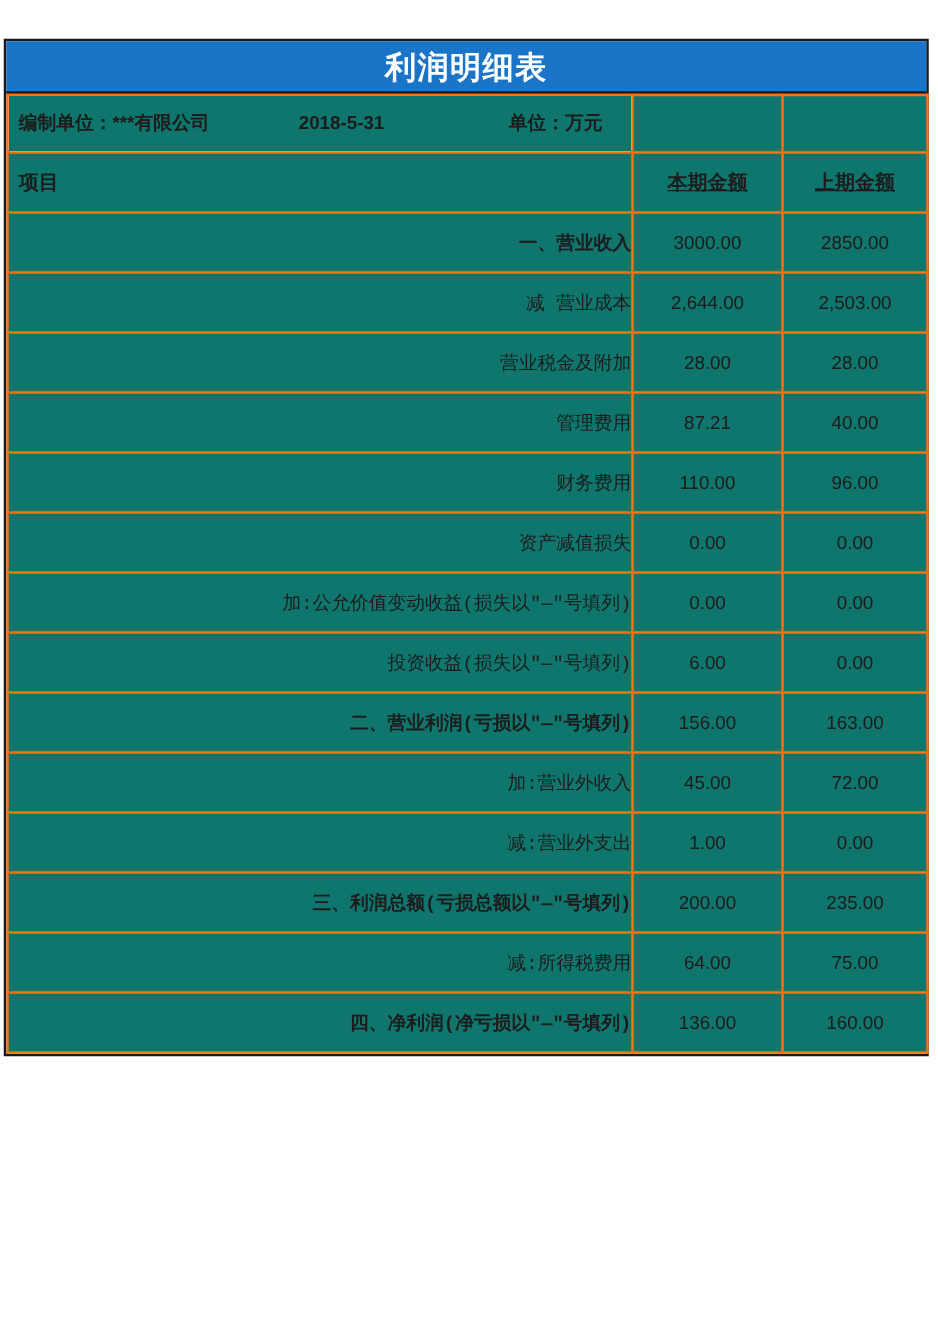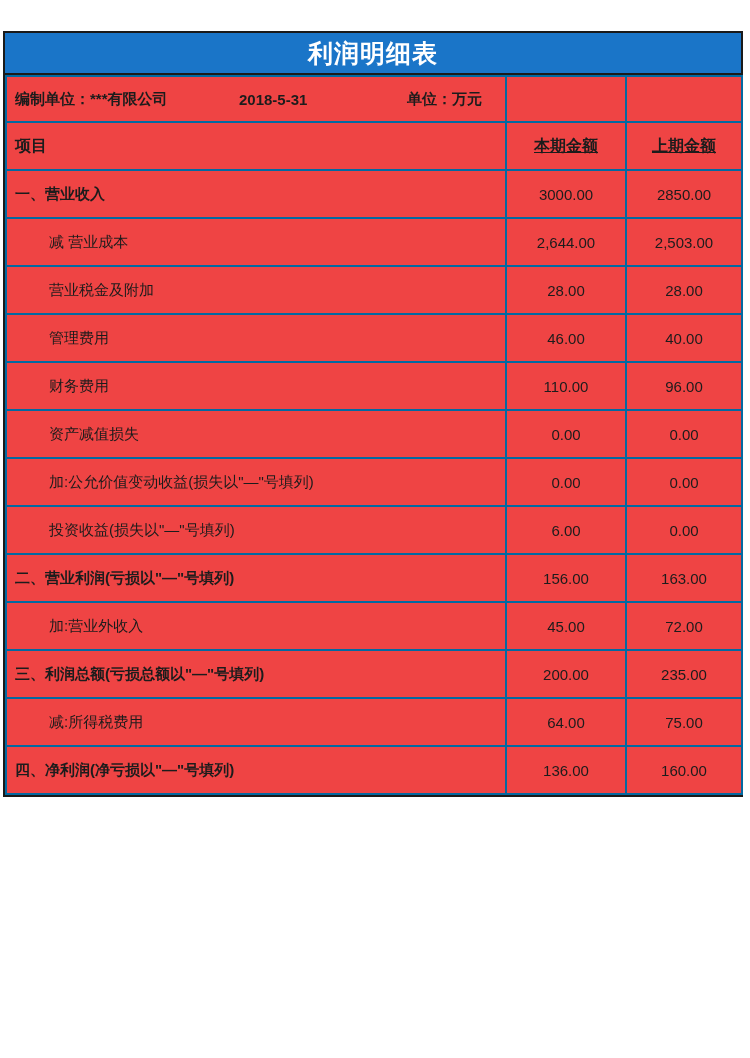--- a/index.html
+++ b/index.html
@@ -32,43 +32,43 @@
   table.profit {
     width: 100%;
     border-collapse: collapse;
     table-layout: fixed;
     color: #1c1c1c;
   }
   table.profit col.c-item { width: 500px; }
   table.profit col.c-cur  { width: 120px; }
   table.profit col.c-prev { width: 116px; }
   table.profit td, table.profit th {
-    border: 2px solid #0369a1;
+    border: 2px solid #f97316;
     font-size: 15px;
     vertical-align: middle;
-    background: #ef4444;
+    background: #0f766e;
   }
   tr.info-row td { height: 46px; }
   .info-cell { position: relative; height: 46px; }
   .info-cell span {
     position: absolute;
     top: 50%;
     transform: translateY(-50%);
     font-weight: bold;
     font-size: 15px;
     white-space: nowrap;
   }
   .info-unit     { left: 8px; }
   .info-date     { left: 232px; }
   .info-currency { left: 400px; }
   tr.header-row th { height: 48px; font-size: 16px; font-weight: bold; }
   th.h-item { text-align: left; padding-left: 8px; }
   th.h-num  { text-align: center; text-decoration: underline; }
   tbody tr.data-row td { height: 48px; }
-  td.label-cell { text-align: left; padding-left: 8px; }
+  td.label-cell { text-align: right; padding-left: 8px; font-family: Liberation Mono, monospace; }
   tr.sub td.label-cell { padding-left: 42px; font-weight: normal; }
   tr.section td.label-cell { font-weight: bold; }
   td.num-cell { text-align: center; font-size: 16px; }
 </style>
 </head>
 <body>
 
 <div class="sheet">
   <div class="title-bar" style="background: rgb(26, 117, 200);">
     <h1 style="color: rgb(255, 255, 255);">利润明细表</h1>
@@ -105,21 +105,21 @@
     <td class="num-cell">2,644.00</td>
     <td class="num-cell">2,503.00</td>
   </tr>
         <tr class="data-row sub">
     <td class="label-cell">营业税金及附加</td>
     <td class="num-cell">28.00</td>
     <td class="num-cell">28.00</td>
   </tr>
         <tr class="data-row sub">
     <td class="label-cell">管理费用</td>
-    <td class="num-cell">46.00</td>
+    <td class="num-cell">87.21</td>
     <td class="num-cell">40.00</td>
   </tr>
         <tr class="data-row sub">
     <td class="label-cell">财务费用</td>
     <td class="num-cell">110.00</td>
     <td class="num-cell">96.00</td>
   </tr>
         <tr class="data-row sub">
     <td class="label-cell">资产减值损失</td>
     <td class="num-cell">0.00</td>
@@ -138,20 +138,25 @@
         <tr class="data-row section">
     <td class="label-cell">二、营业利润(亏损以"—"号填列)</td>
     <td class="num-cell">156.00</td>
     <td class="num-cell">163.00</td>
   </tr>
         <tr class="data-row sub">
     <td class="label-cell">加:营业外收入</td>
     <td class="num-cell">45.00</td>
     <td class="num-cell">72.00</td>
   </tr>
+        <tr class="data-row sub">
+    <td class="label-cell">减:营业外支出</td>
+    <td class="num-cell">1.00</td>
+    <td class="num-cell">0.00</td>
+  </tr>
         <tr class="data-row section">
     <td class="label-cell">三、利润总额(亏损总额以"—"号填列)</td>
     <td class="num-cell">200.00</td>
     <td class="num-cell">235.00</td>
   </tr>
         <tr class="data-row sub">
     <td class="label-cell">减:所得税费用</td>
     <td class="num-cell">64.00</td>
     <td class="num-cell">75.00</td>
   </tr>

